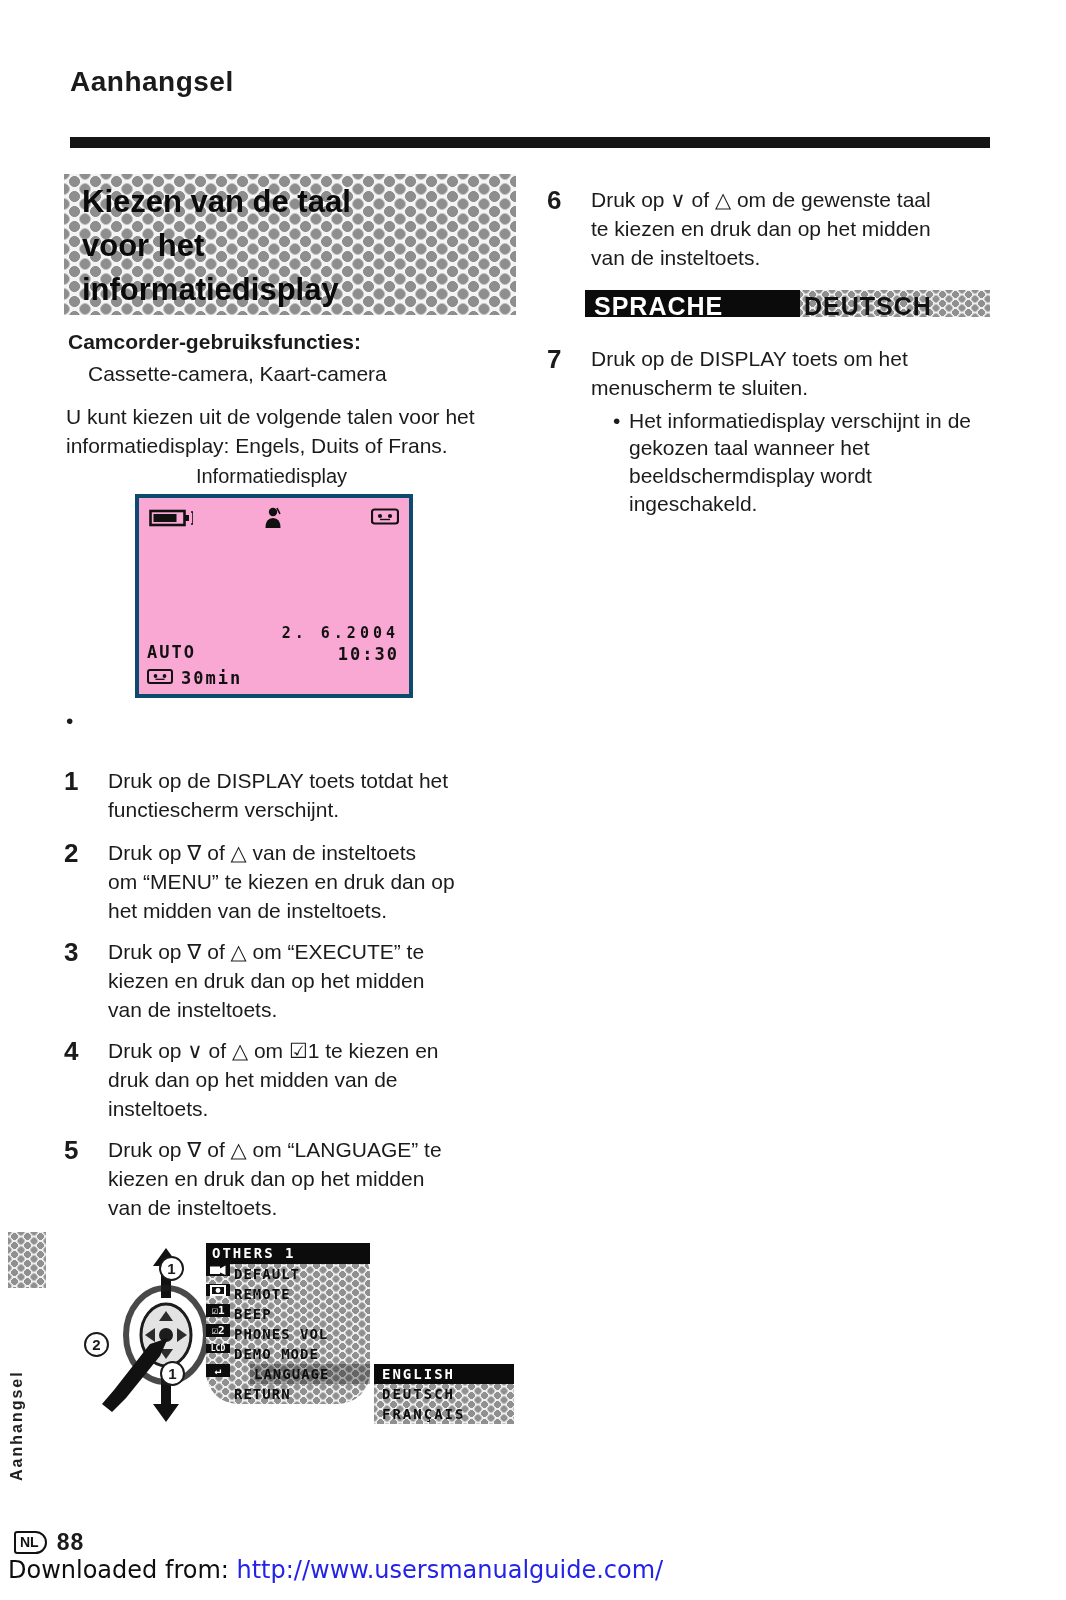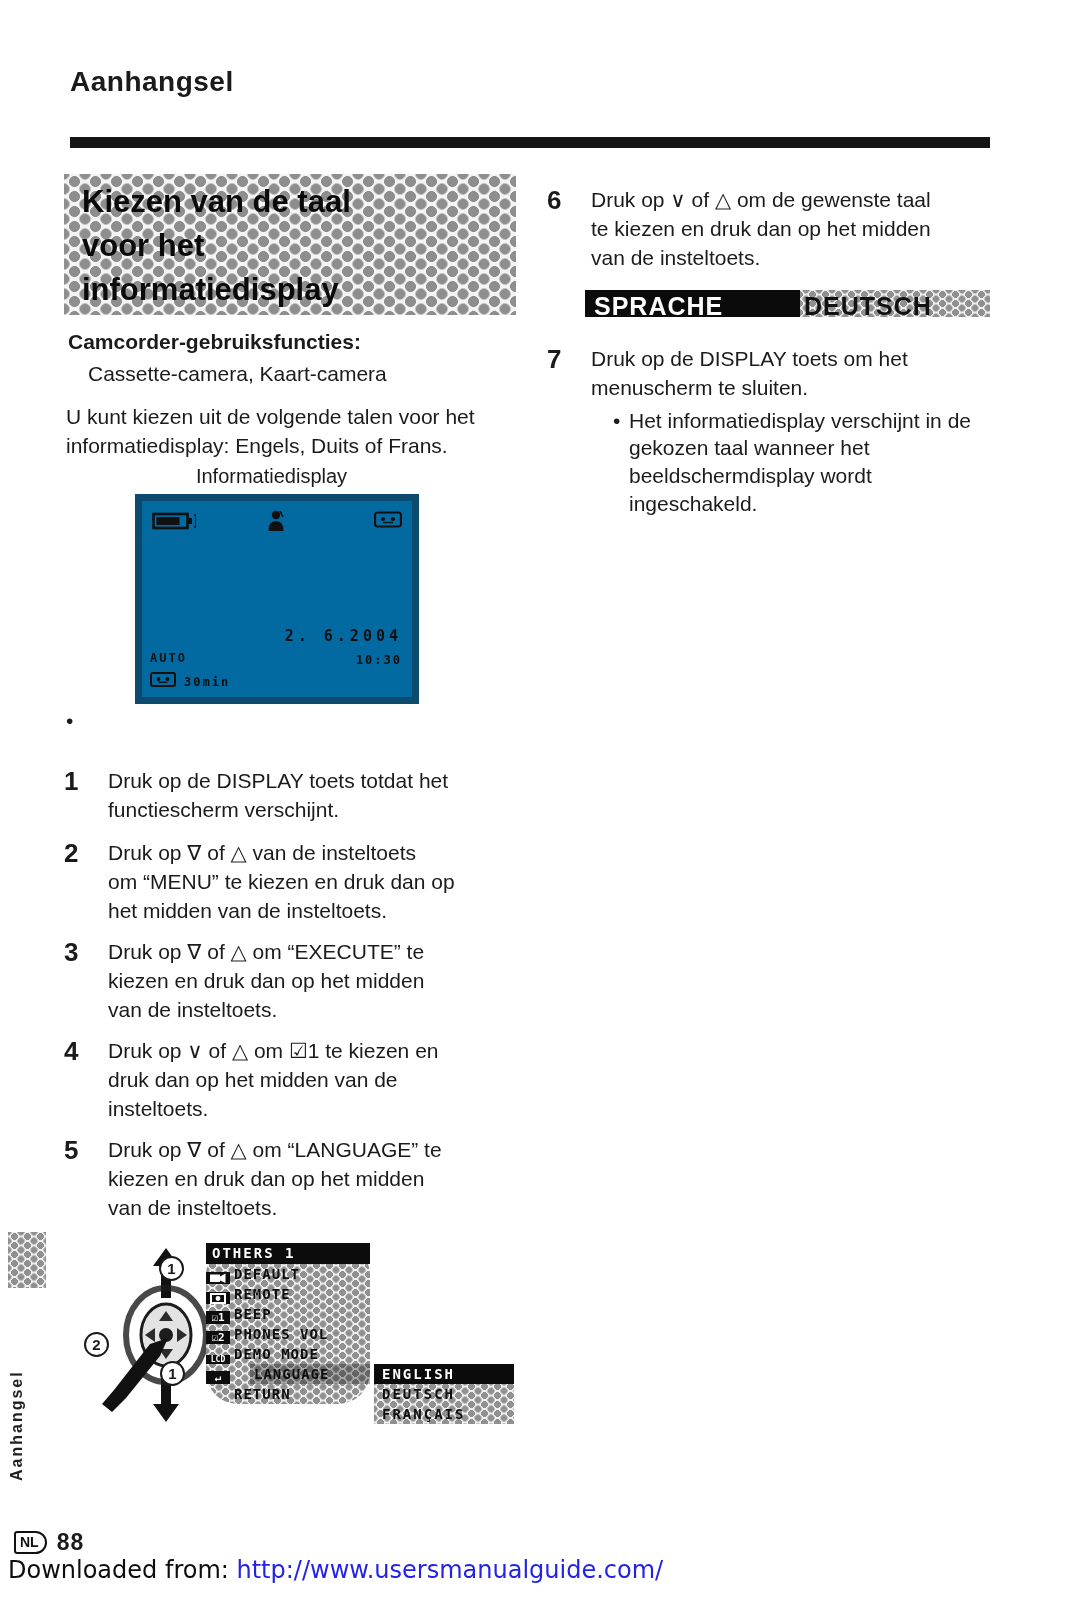--- a/index.html
+++ b/index.html
@@ -34,43 +34,43 @@
 
   .article-title{
     font-size:31px;font-weight:bold;line-height:1.42;color:#0a0a0a;
     padding:6px 0 0 18px;
   }
   .b{font-weight:bold;}
   .body-text{font-size:21px;line-height:1.38;}
   .caption{font-size:20px;}
 
   
-  .disp{border:7px solid #0c4a6e;background:#0369a1;}
+  .disp{border:4px solid #0c4a6e;background:#f9a8d4;}
   .mono{font-family:"DejaVu Sans Mono", monospace;font-weight:bold;color:#111;}
-  .disp-txt{font-size:12px;letter-spacing:2px;}
+  .disp-txt{font-size:17px;letter-spacing:2px;}
   .disp-date{font-size:15px;letter-spacing:4px;}
 
   
   .step{display:flex;align-items:flex-start;}
   .step-num{width:44px;flex:0 0 44px;font-size:26px;font-weight:bold;line-height:1.1;}
   .step-text{font-size:21px;line-height:1.37;}
   .note-row{display:flex;}
   .note-bullet{width:18px;flex:0 0 18px;font-size:21px;line-height:1.33;}
   .note-text{font-size:21px;line-height:1.33;}
   .sub-note{margin-top:4px;padding-left:22px;}
   .sub-note .note-bullet{width:16px;flex:0 0 16px;}
 
   
   .menu{width:164px;border-radius:32px;}
   .menu-title{
     height:21px;background:#0c0c0c;color:#fff;
     font-family:"DejaVu Sans Mono", monospace;font-weight:bold;font-size:14px;
     letter-spacing:2px;line-height:21px;padding-left:6px;box-sizing:border-box;
   }
-  .menu-row{display:flex;height:20px;align-items:flex-end;}
+  .menu-row{display:flex;height:20px;align-items:flex-start;}
   .icon-cell{
     width:24px;flex:0 0 24px;background:#0d0d0d;color:#fff;
     display:flex;align-items:center;justify-content:center;
     font-family:"DejaVu Sans Mono", monospace;font-weight:bold;font-size:11px;
   }
   .icon-cell.empty{background:transparent;}
   .menu-label{
     flex:1;font-family:"DejaVu Sans Mono", monospace;font-weight:bold;
     font-size:14px;letter-spacing:1px;color:#0d0d0d;line-height:20px;padding-left:4px;
   }

